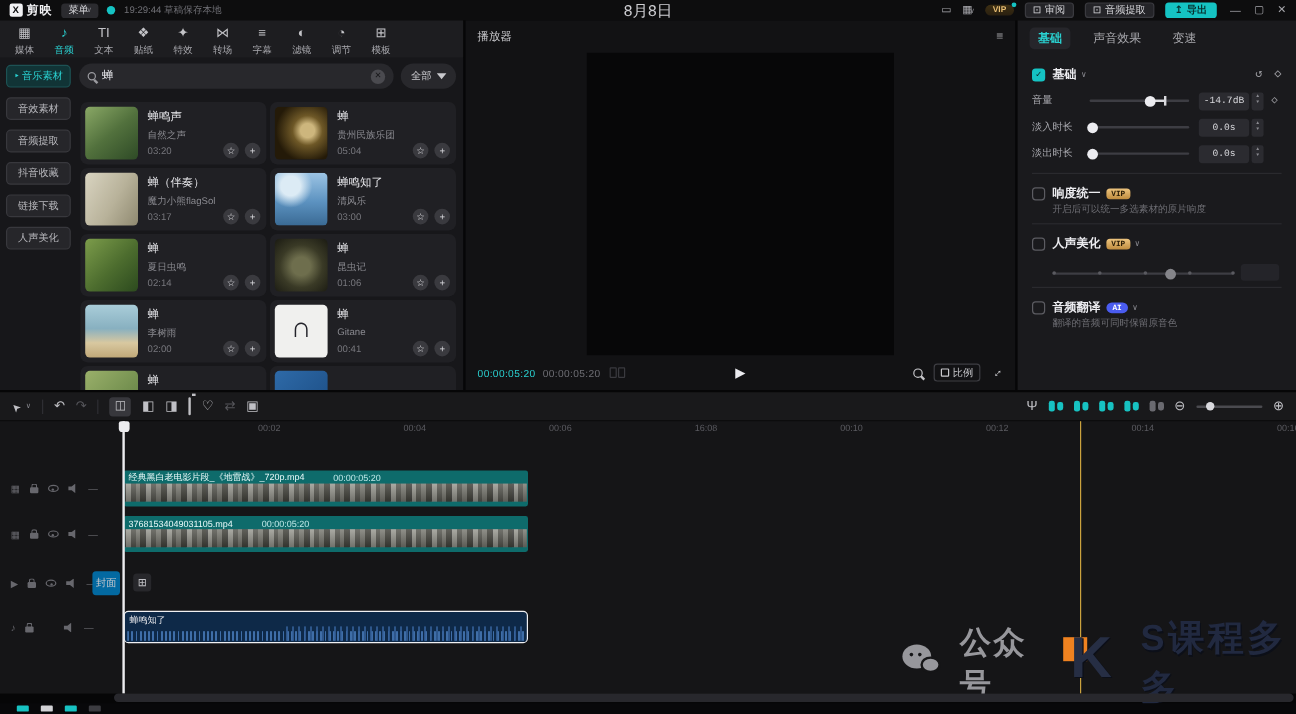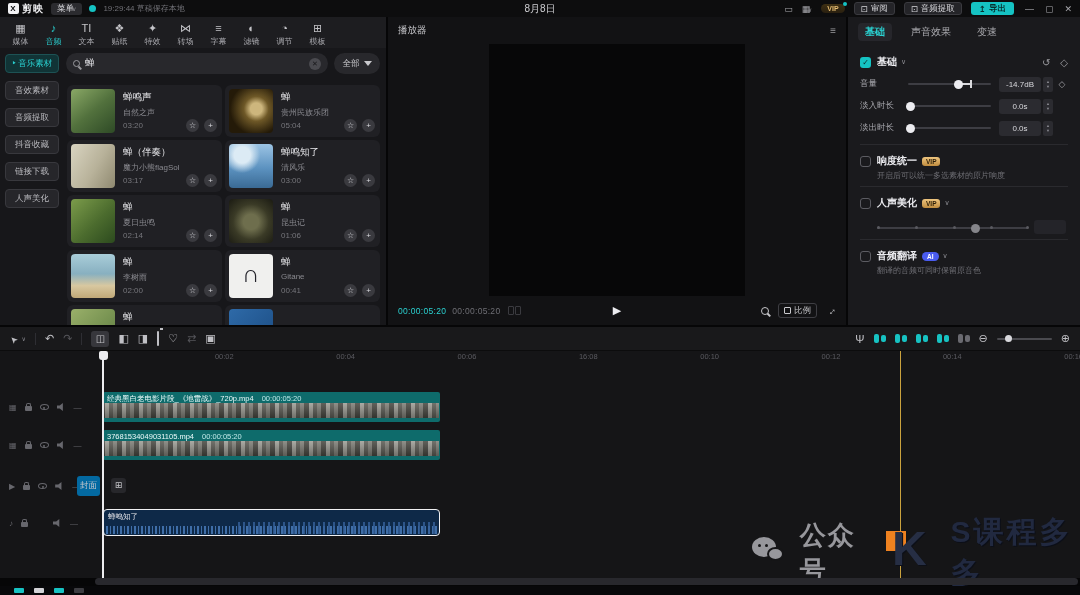--- a/index.html
+++ b/index.html
@@ -6,21 +6,21 @@
 html,body{width:1080px;height:595px;}
 body{position:relative;background:#060607;font-family:"Liberation Sans","DejaVu Sans",sans-serif;color:#ddd;overflow:hidden;}
 
 
 #titlebar{position:absolute;left:0;top:0;width:1080px;height:17px;background:#0d0d0e;display:flex;align-items:center;gap:7px;padding:0 8px;font-size:9px;color:#c9c9cd;}
 .logo{font-weight:bold;color:#f2f2f4;font-size:10px;letter-spacing:1px;display:flex;align-items:center;gap:3px;}
 .logo .lg{display:inline-block;width:11px;height:11px;background:#f2f2f4;color:#0d0d0e;border-radius:2px;font-size:8px;line-height:11px;text-align:center;font-weight:900;}
 .menu-btn{background:#2b2b2f;border-radius:3px;height:12px;padding:0 6px;display:flex;align-items:center;gap:3px;font-size:8.5px;color:#d5d5d9;}
 .save-dot{width:7px;height:7px;border-radius:50%;background:#15c3c3;display:inline-block;}
 .autosave{color:#707076;font-size:8px;}
-.tb-center{position:absolute;left:50%;transform:translateX(-50%);font-size:10px;color:#cfcfd3;}
+.tb-center{position:absolute;left:50%;transform:translateX(-50%);font-size:13px;color:#cfcfd3;}
 .tb-right{margin-left:auto;display:flex;align-items:center;gap:9px;}
 .tb-ico{color:#a7a7ac;font-size:9px;}
 .vip-pill{background:linear-gradient(180deg,#3d2f13,#2a2010);color:#e7bd72;font-size:7px;font-weight:bold;border-radius:5px;padding:1px 6px;position:relative;}
 .vip-pill i{position:absolute;right:-2px;top:-2px;width:4px;height:4px;background:#15c3c3;border-radius:50%;}
 .hbtn{border:1px solid #3a3a3f;background:#242428;border-radius:3px;height:13px;padding:0 6px;display:flex;align-items:center;gap:3px;font-size:8.5px;color:#d5d5d9;}
 .export-btn{background:#15c3c3;color:#08302f;border-radius:3px;height:13px;padding:0 8px;display:flex;align-items:center;gap:3px;font-size:8.5px;font-weight:bold;}
 .winctl{color:#a7a7ac;font-size:9px;margin-left:2px;}
 
 
 #left-panel{position:absolute;left:0;top:17px;width:386px;height:308px;background:#1a1a1d;overflow:hidden;}
@@ -76,21 +76,21 @@
 .framepair i{width:6px;height:9px;border:1px solid #3a3a3f;border-radius:1px;}
 .playbtn{position:absolute;left:50%;transform:translateX(-50%);color:#ececf0;font-size:11px;}
 .pc-right{margin-left:auto;display:flex;align-items:center;gap:9px;color:#c6c6ca;}
 .magL{width:8px;height:8px;border:1.5px solid #c6c6ca;border-radius:50%;position:relative;}
 .magL::after{content:"";position:absolute;width:4px;height:1.5px;background:#c6c6ca;transform:rotate(45deg);right:-3px;bottom:-2px;}
 .ratio-btn{border:1px solid #3e3e43;border-radius:3px;height:15px;padding:0 5px;display:flex;align-items:center;gap:3px;font-size:8.5px;color:#c9c9cd;}
 .ratio-btn i{width:7px;height:7px;border:1px solid #c9c9cd;border-radius:1px;}
 .fs-ico{display:inline-block;transform:rotate(-45deg);font-size:10px;}
 
 
-#props-panel{position:absolute;left:848px;top:17px;width:232px;height:308px;background:#1a1a1d;font-size:9px;}
+#props-panel{position:absolute;left:848px;top:17px;width:232px;height:308px;background:#1a1a1d;font-size:9px;font-family:Liberation Mono, monospace;}
 .ptabs{display:flex;align-items:center;gap:12px;padding:6px 10px;}
 .ptab{font-size:10px;color:#a9a9ae;padding:2px 7px;}
 .ptab.active{color:#2ad1d1;background:#26262b;border-radius:4px;font-weight:bold;}
 .props-body{padding:4px 12px 0;}
 .prow{display:flex;align-items:center;height:22px;}
 .cb{width:11px;height:11px;border-radius:3px;background:#15c3c3;color:#0a2a2a;font-size:8px;line-height:11px;text-align:center;font-weight:bold;flex:none;margin-right:6px;}
 .cb.off{background:transparent;border:1px solid #5c5c62;color:transparent;}
 .sec-title{font-size:10px;font-weight:bold;color:#ececf0;}
 .caret{color:#8a8a90;font-size:7px;margin-left:4px;}
 .sp{flex:1;}
@@ -137,21 +137,21 @@
 .no-eye .icon-eye{visibility:hidden;}
 .icon-lock{width:7px;height:5px;background:#67676d;border-radius:1px;position:relative;margin-top:3px;}
 .icon-lock::before{content:"";position:absolute;left:1px;top:-3.5px;width:3px;height:3px;border:1px solid #67676d;border-bottom:none;border-radius:2px 2px 0 0;}
 .icon-eye{width:9px;height:6px;border:1px solid #67676d;border-radius:50%;position:relative;}
 .icon-eye::after{content:"";position:absolute;left:2.5px;top:1.5px;width:2px;height:2px;border-radius:50%;background:#67676d;}
 .icon-speaker{width:9px;height:8px;background:#67676d;clip-path:polygon(0 30%,35% 30%,70% 0,70% 100%,35% 70%,0 70%);}
 #cover-btn{position:absolute;left:77px;top:149px;width:23px;height:20px;background:#0369a1;border-radius:3px;color:#c9c9cd;font-size:8.5px;display:flex;align-items:center;justify-content:center;}
 #main-placeholder{position:absolute;left:111px;top:151px;width:15px;height:15px;background:#27272b;border-radius:3px;color:#c0c0c5;font-size:9px;line-height:15px;text-align:center;}
 .clip{position:absolute;left:103px;width:337px;height:30px;background:#0e6b6b;border-radius:2px;overflow:hidden;}
 .clip.v1{top:65px;}.clip.v2{top:103px;}
-.clip-label{height:11px;font-size:7.5px;color:#eafafa;padding:1.5px 4px 0;white-space:nowrap;overflow:hidden;display:flex;gap:8px;}
+.clip-label{height:11px;font-size:7.5px;color:#eafafa;padding:1.5px 4px 0;white-space:nowrap;overflow:hidden;display:flex;gap:24px;align-items:center;}
 .clip-label .cd{color:#bfe8e8;}
 .filmstrip{position:absolute;left:1px;right:1px;top:11px;height:15px;background:linear-gradient(180deg,rgba(255,255,255,.14),rgba(0,0,0,.28)),repeating-linear-gradient(90deg,rgba(0,0,0,.55) 0 1px,rgba(0,0,0,0) 1px 17px),repeating-linear-gradient(90deg,#9d9d95 0 5px,#5b5b54 5px 9px,#7e7e76 9px 13px,#474740 13px 17px);}
 #audio-clip{position:absolute;left:103px;top:182px;width:337px;height:27px;background:#0e2948;border:1.5px solid #f0f0f2;border-radius:4px;overflow:hidden;}
 .aclip-label{font-size:7.5px;color:#e8e8ec;padding:2px 4px;}
 .wave{position:absolute;left:2px;right:2px;bottom:1px;height:8px;background:repeating-linear-gradient(90deg,#3f6ea8 0 1.5px,transparent 1.5px 3.5px);}
 .wave2{position:absolute;left:40%;right:2px;bottom:1px;height:12px;background:repeating-linear-gradient(90deg,#35619b 0 2px,transparent 2px 5px);opacity:.8;}
 #playhead-line{position:absolute;left:102px;top:24px;bottom:0;width:1.5px;background:#ececef;}
 #playhead-head{position:absolute;left:98.5px;top:24px;width:9px;height:9px;background:#ececef;border-radius:2px 2px 3px 3px;}
 #preview-line{position:absolute;left:900px;top:24px;bottom:0;width:1px;background:#caa23e;}
 

